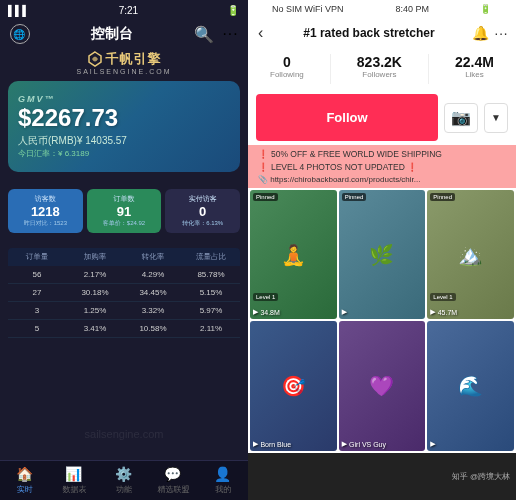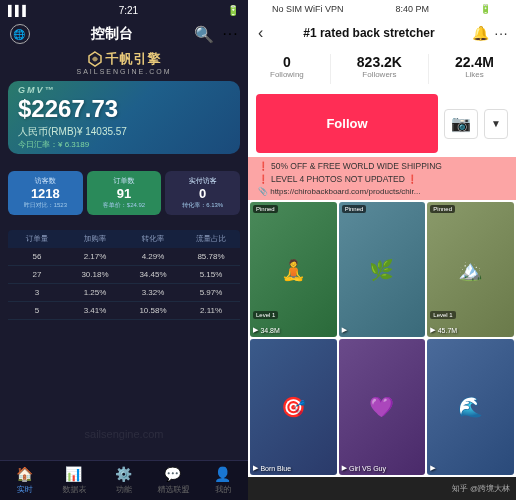--- a/index.html
+++ b/index.html
@@ -76,21 +76,21 @@
       color: #aaa;
       font-size: 7px;
       text-align: center;
       letter-spacing: 2px;
     }
 
     .gmv-card {
       background: linear-gradient(135deg, #2a7a6b 0%, #1e5f8a 50%, #1a4a7a 100%);
       margin: 4px 8px;
       border-radius: 10px;
-      padding: 4px 10px;
+      padding: 13px 10px;
       position: relative;
       overflow: hidden;
     }
 
     .gmv-label {
       color: #a8d8c8;
       font-size: 9px;
       font-style: italic;
       font-weight: bold;
       letter-spacing: 2px;
@@ -302,21 +302,21 @@
       padding: 4px 8px;
       gap: 6px;
     }
 
     .follow-btn {
       flex: 1;
       background: #ff2d55;
       color: #fff;
       border: none;
       border-radius: 4px;
-      padding: 22px;
+      padding: 16px;
       font-size: 13px;
       font-weight: bold;
       cursor: pointer;
       text-align: center;
     }
 
     .insta-btn {
       width: 34px;
       height: 30px;
       border: 1px solid #ddd;
@@ -418,21 +418,21 @@
       font-size: 6px;
       padding: 1px 3px;
       border-radius: 2px;
     }
 
     .bottom-bar {
       background: #222;
       color: #aaa;
       font-size: 8px;
       text-align: right;
-      padding: 6px 6px;
+      padding: 18px 6px;
       display: flex;
       justify-content: flex-end;
       align-items: center;
       gap: 4px;
     }
 
     .grid-item:nth-child(1) { background: linear-gradient(135deg, #4a8a5a, #2a6a3a); }
     .grid-item:nth-child(2) { background: linear-gradient(135deg, #5a8a9a, #3a6a7a); }
     .grid-item:nth-child(3) { background: linear-gradient(135deg, #8a9a6a, #6a7a4a); }
     .grid-item:nth-child(4) { background: linear-gradient(135deg, #3a5a8a, #2a3a6a); }

